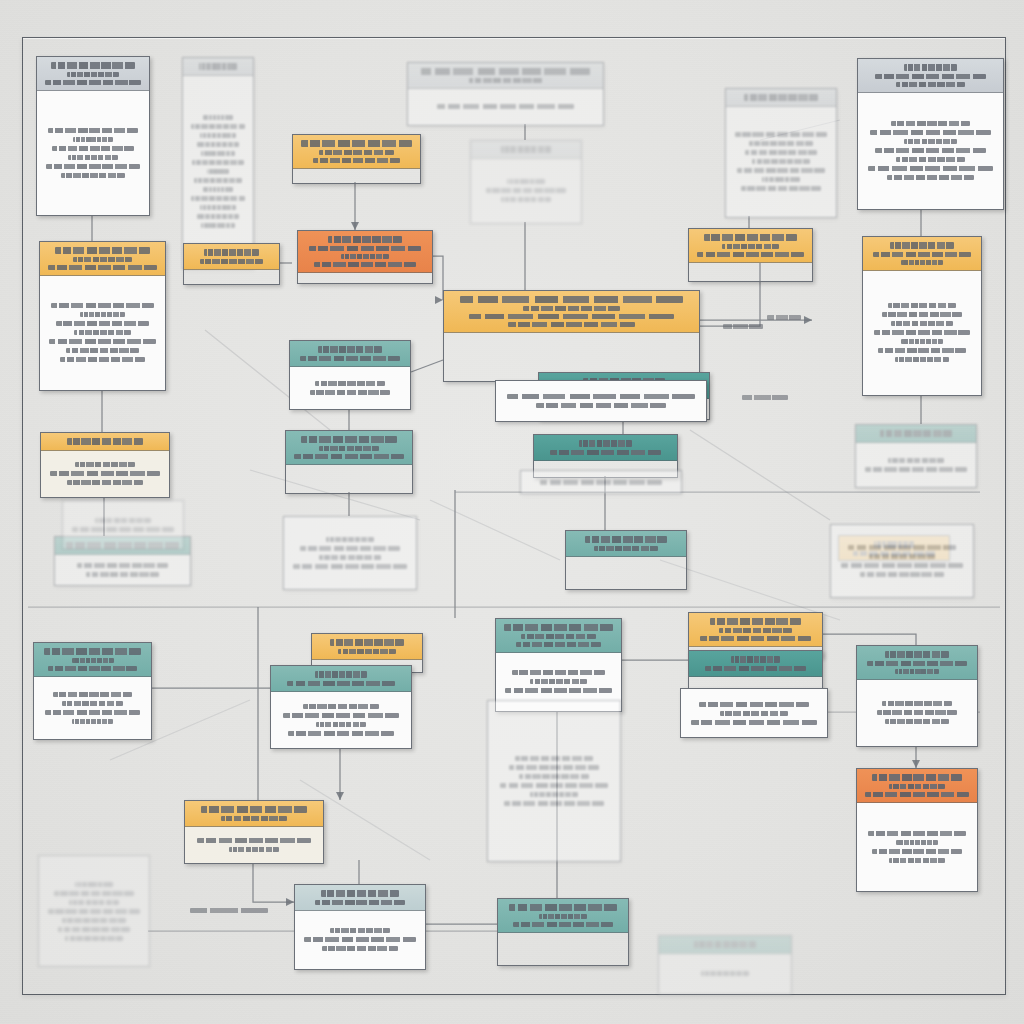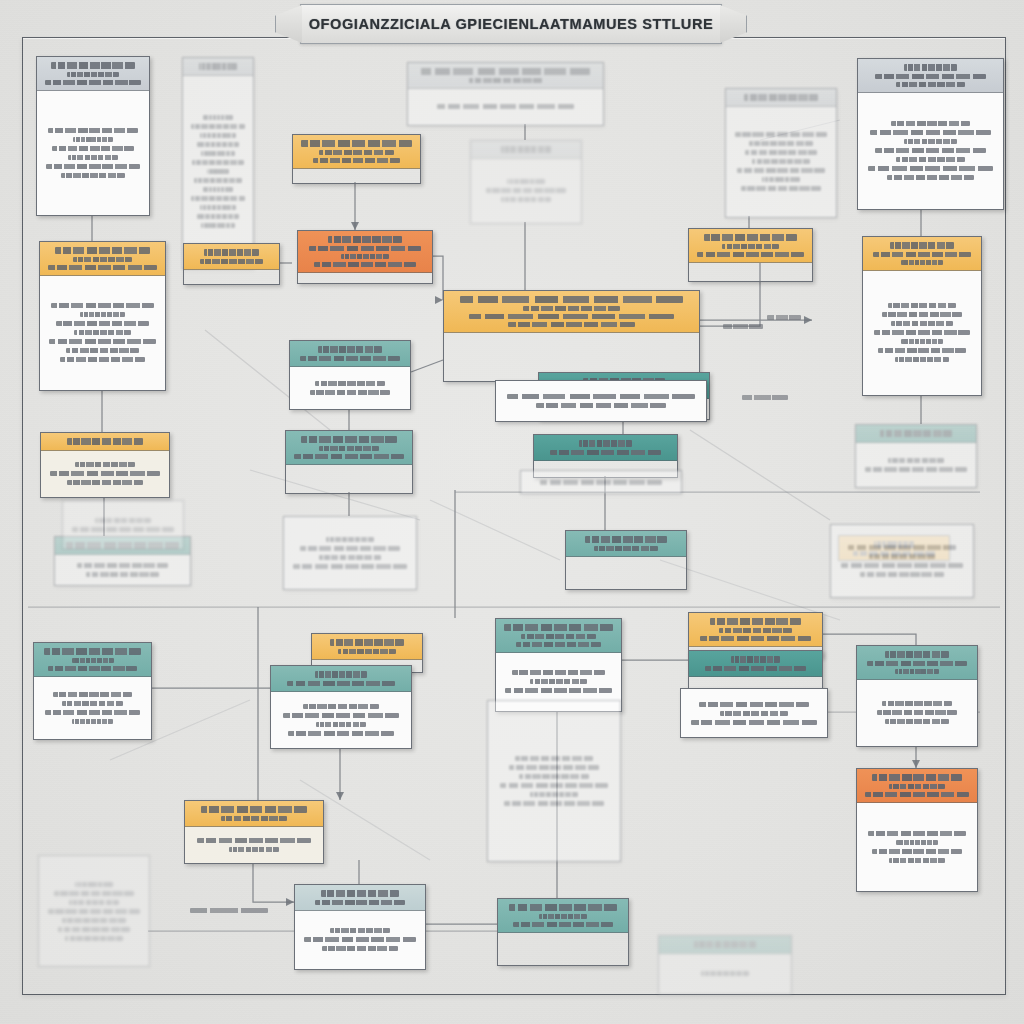--- a/index.html
+++ b/index.html
@@ -577,22 +577,19 @@
       <div class="node c-gray faded2" style="left: 62px; top: 500px; width: 120px; height: 48px;">
         <div class="bd">
           <div class="tx t4"></div>
           <div class="tx t7"></div>
         </div>
       </div>
     </div>
 
   <div id="frame"></div>
 
-  <div id="ribbon">
-    <span class="t">OFOGIANZZICIALA GPIECIENLAATMAMUES STTLURE</span>
-  </div>
 
   <div id="grain"></div>
 <div class="wlab" style="left: 723px; top: 324px; width: 40px;"></div>
     <div class="wlab" style="left: 767px; top: 315px; width: 34px;"></div>
     <div class="wlab" style="left: 190px; top: 908px; width: 78px;"></div>
     <div class="wlab" style="left: 742px; top: 395px; width: 46px;"></div>
   </div>
 
 </body></html>

